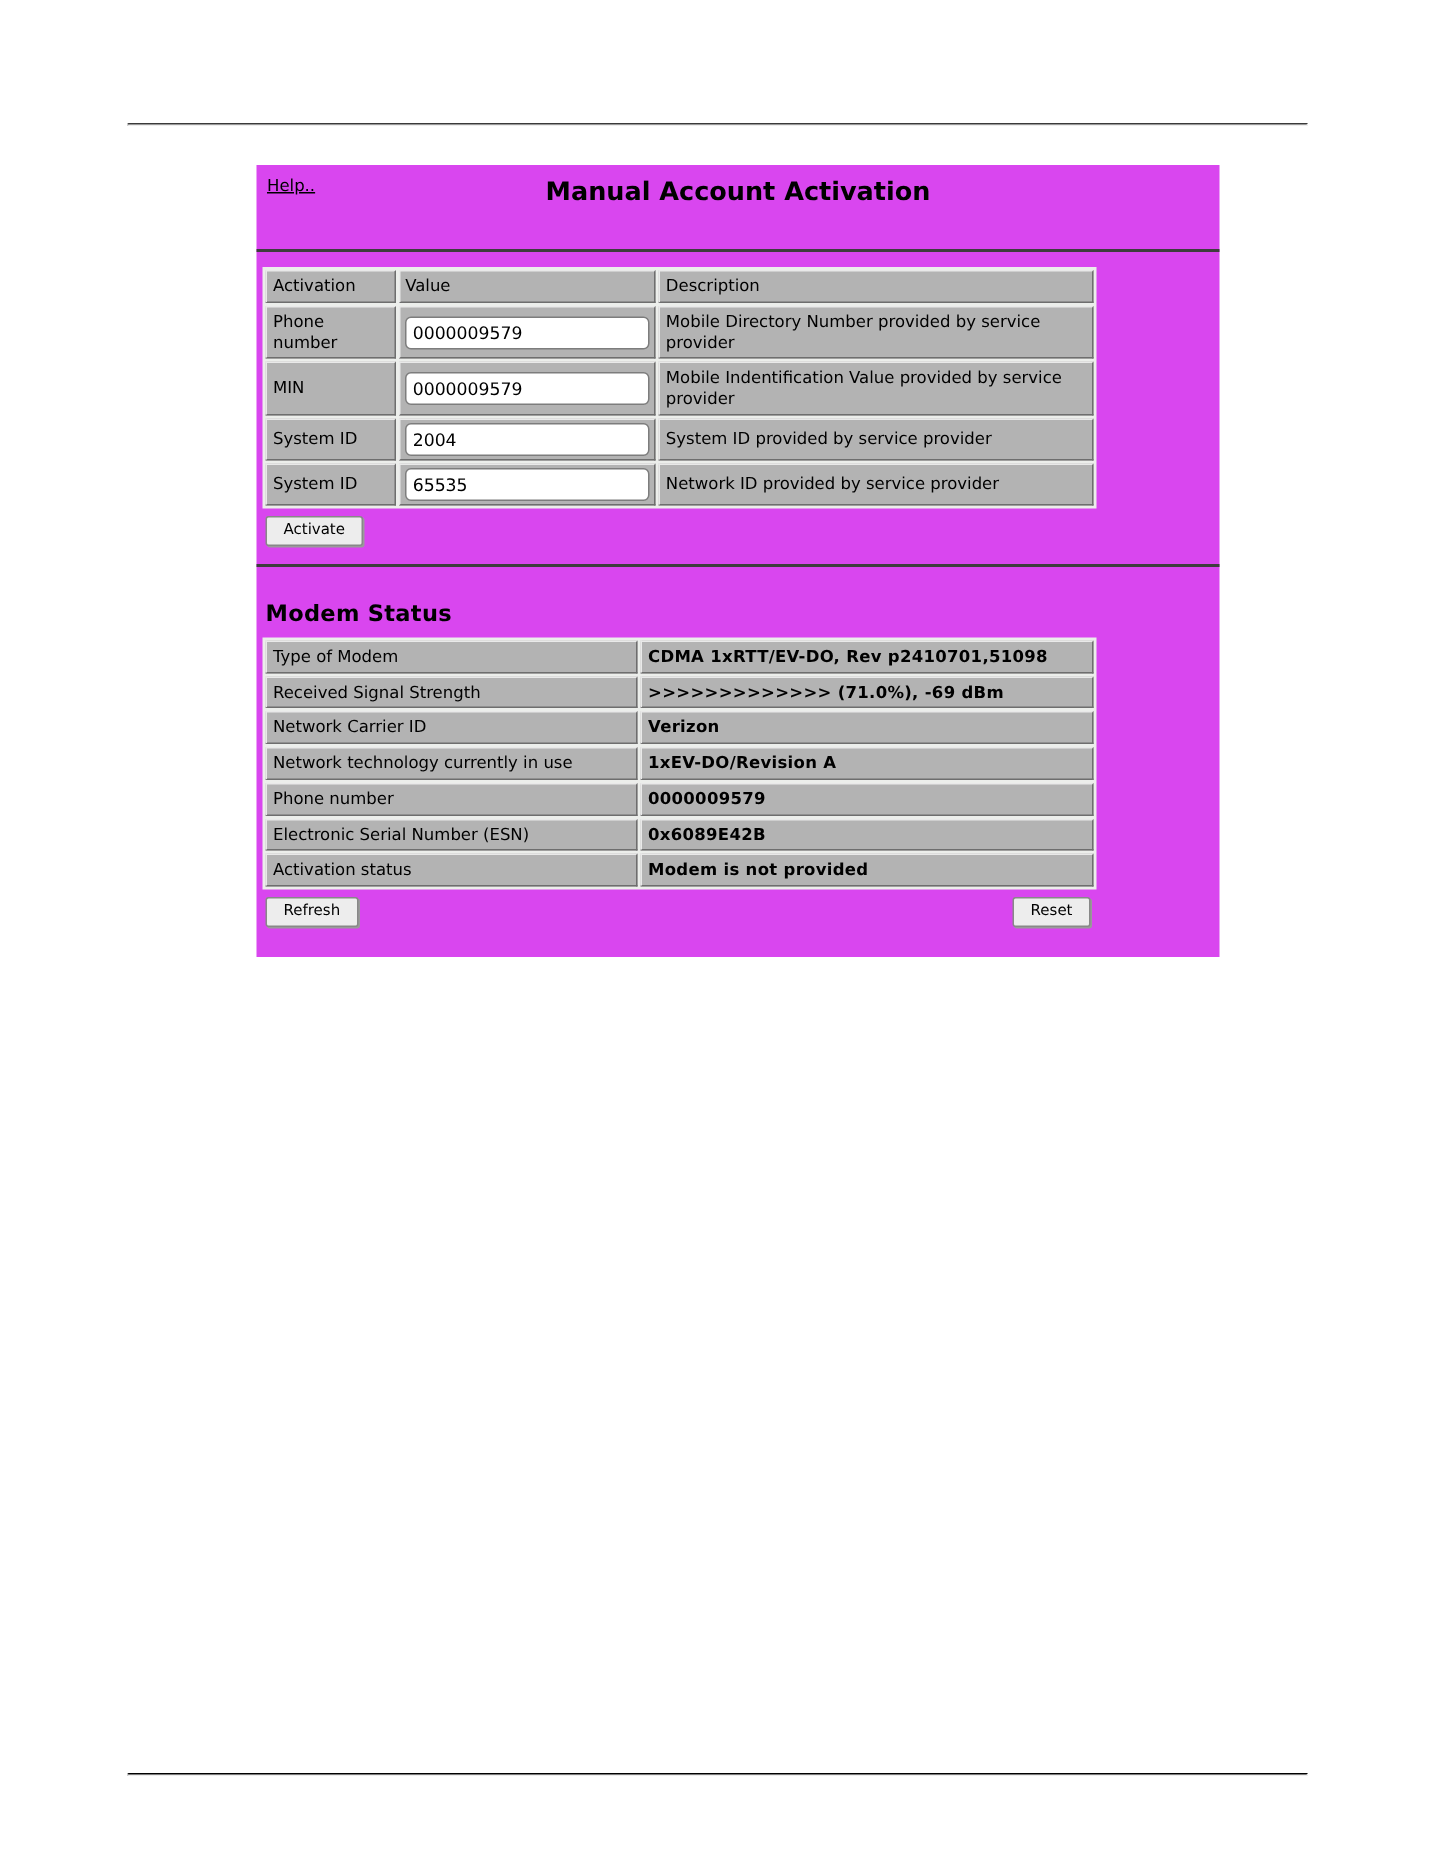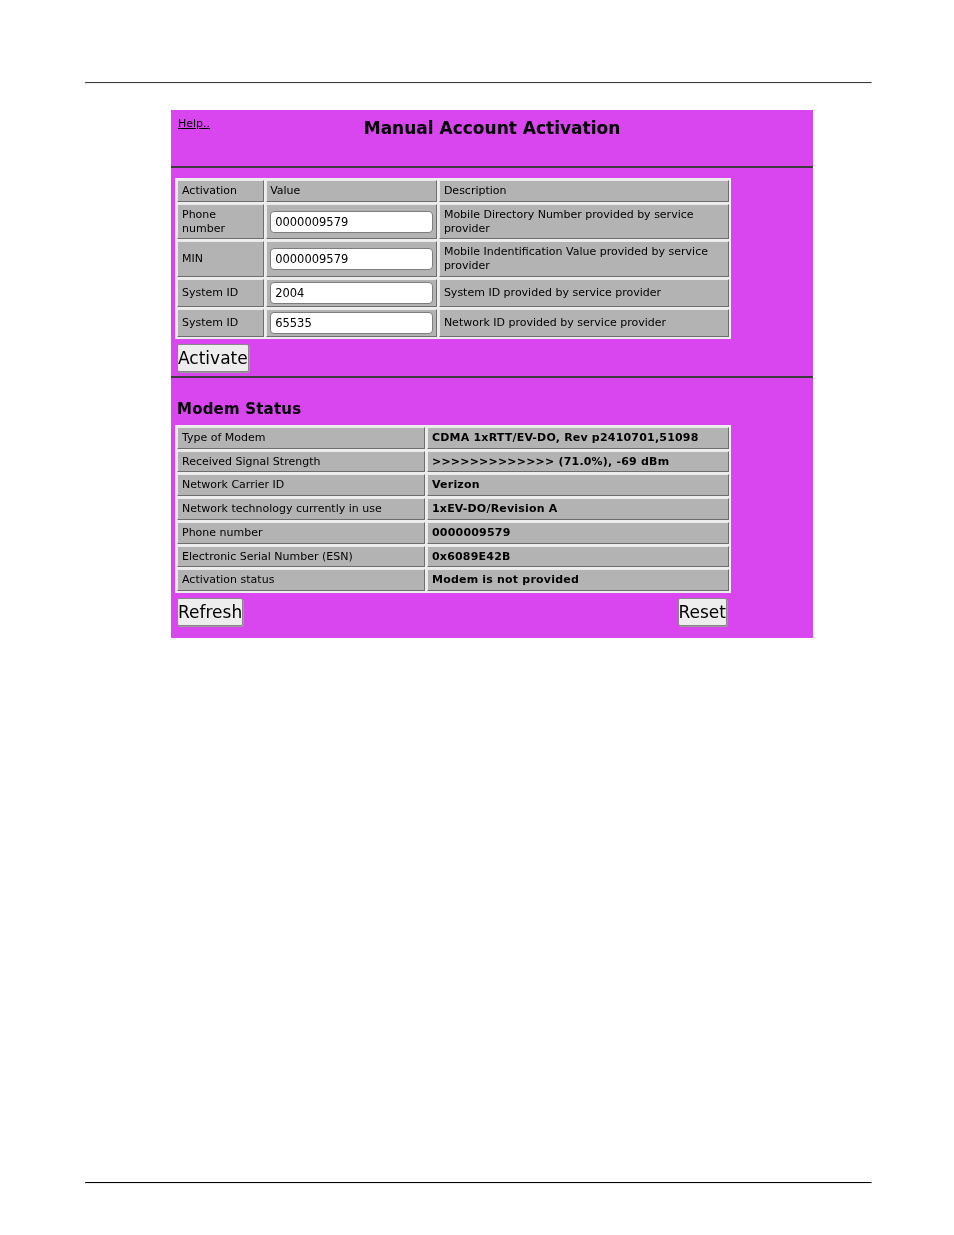--- a/index.html
+++ b/index.html
@@ -113,27 +113,27 @@
     background: #ffffff;
     border: 1px solid #7d7d7d;
     border-radius: 4px;
     padding: 3px 4px;
     outline: none;
   }
 
   
   .btn {
     font-family: "DejaVu Sans", "Liberation Sans", sans-serif;
-    font-size: 17px;
+    font-size: 10px;
     color: #000;
     background: #ededed;
     border: 1px solid #888;
     border-radius: 2px;
     box-shadow: 1px 1px 0 #9a9a9a;
-    padding: 3px 0;
+    padding: 3px 11px;
     cursor: pointer;
     line-height: 1.2;
   }
   .btn-row {
     margin: 5px 0 10px 2px;
     position: relative;
     height: 22px;
   }
   .btn-row .right {
     position: absolute;

